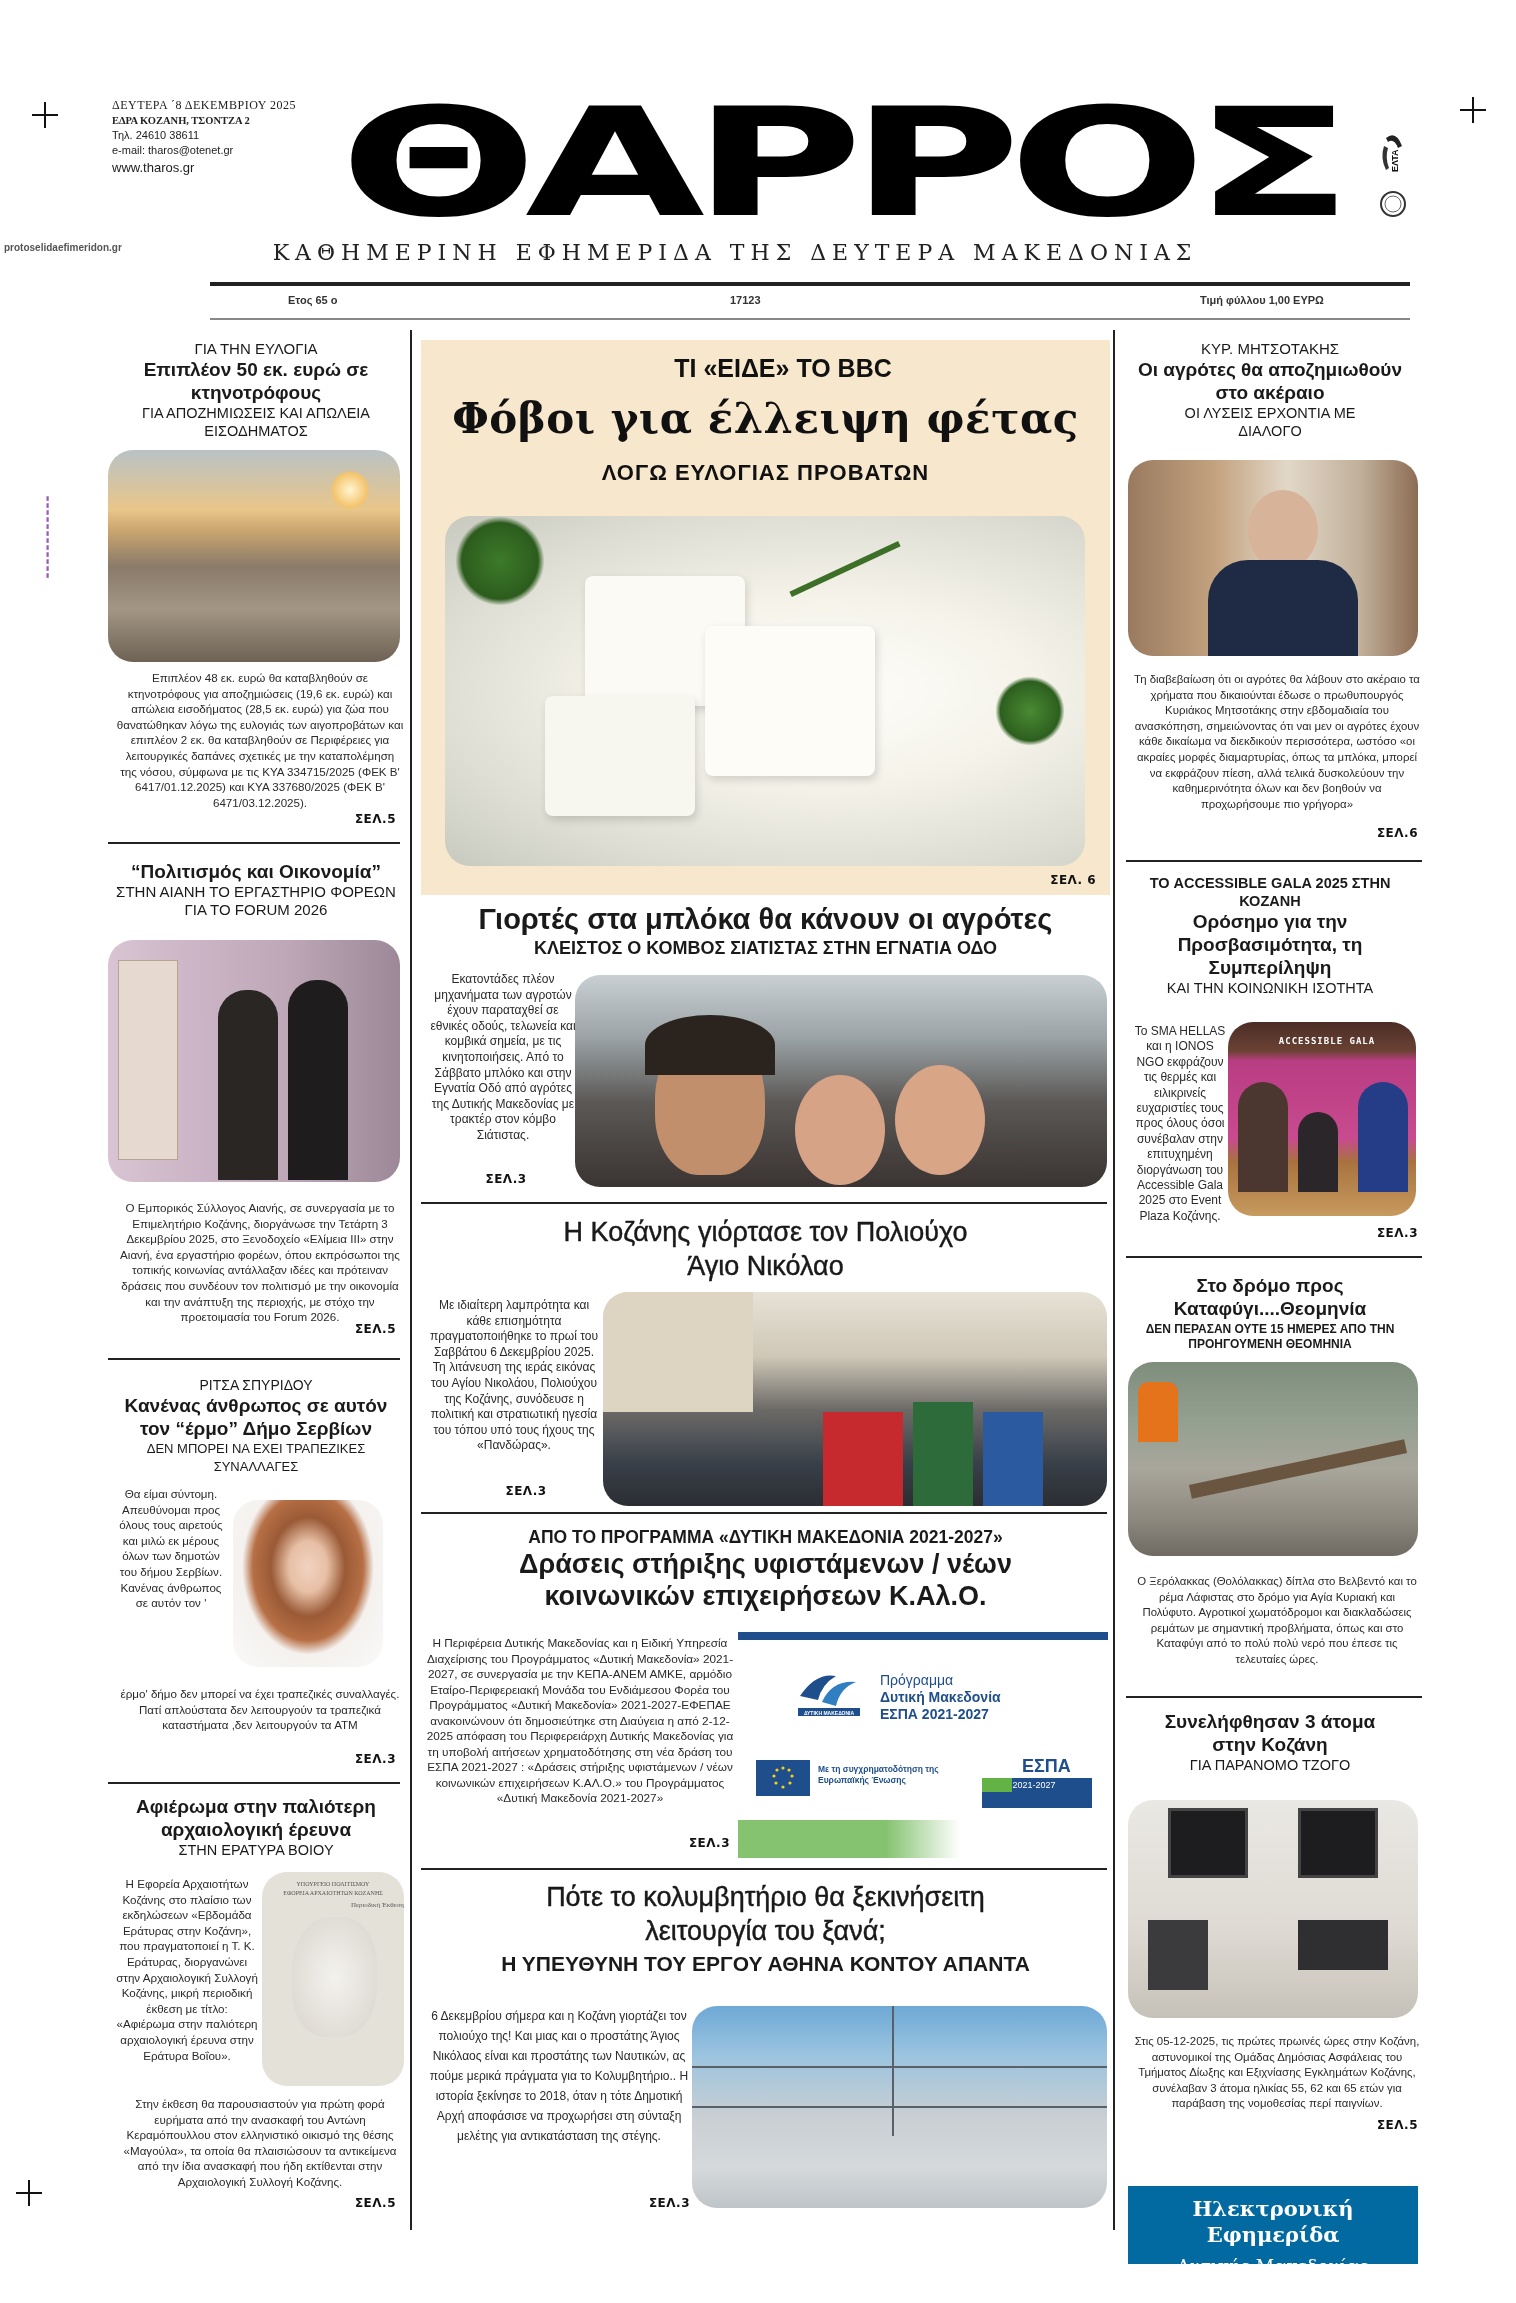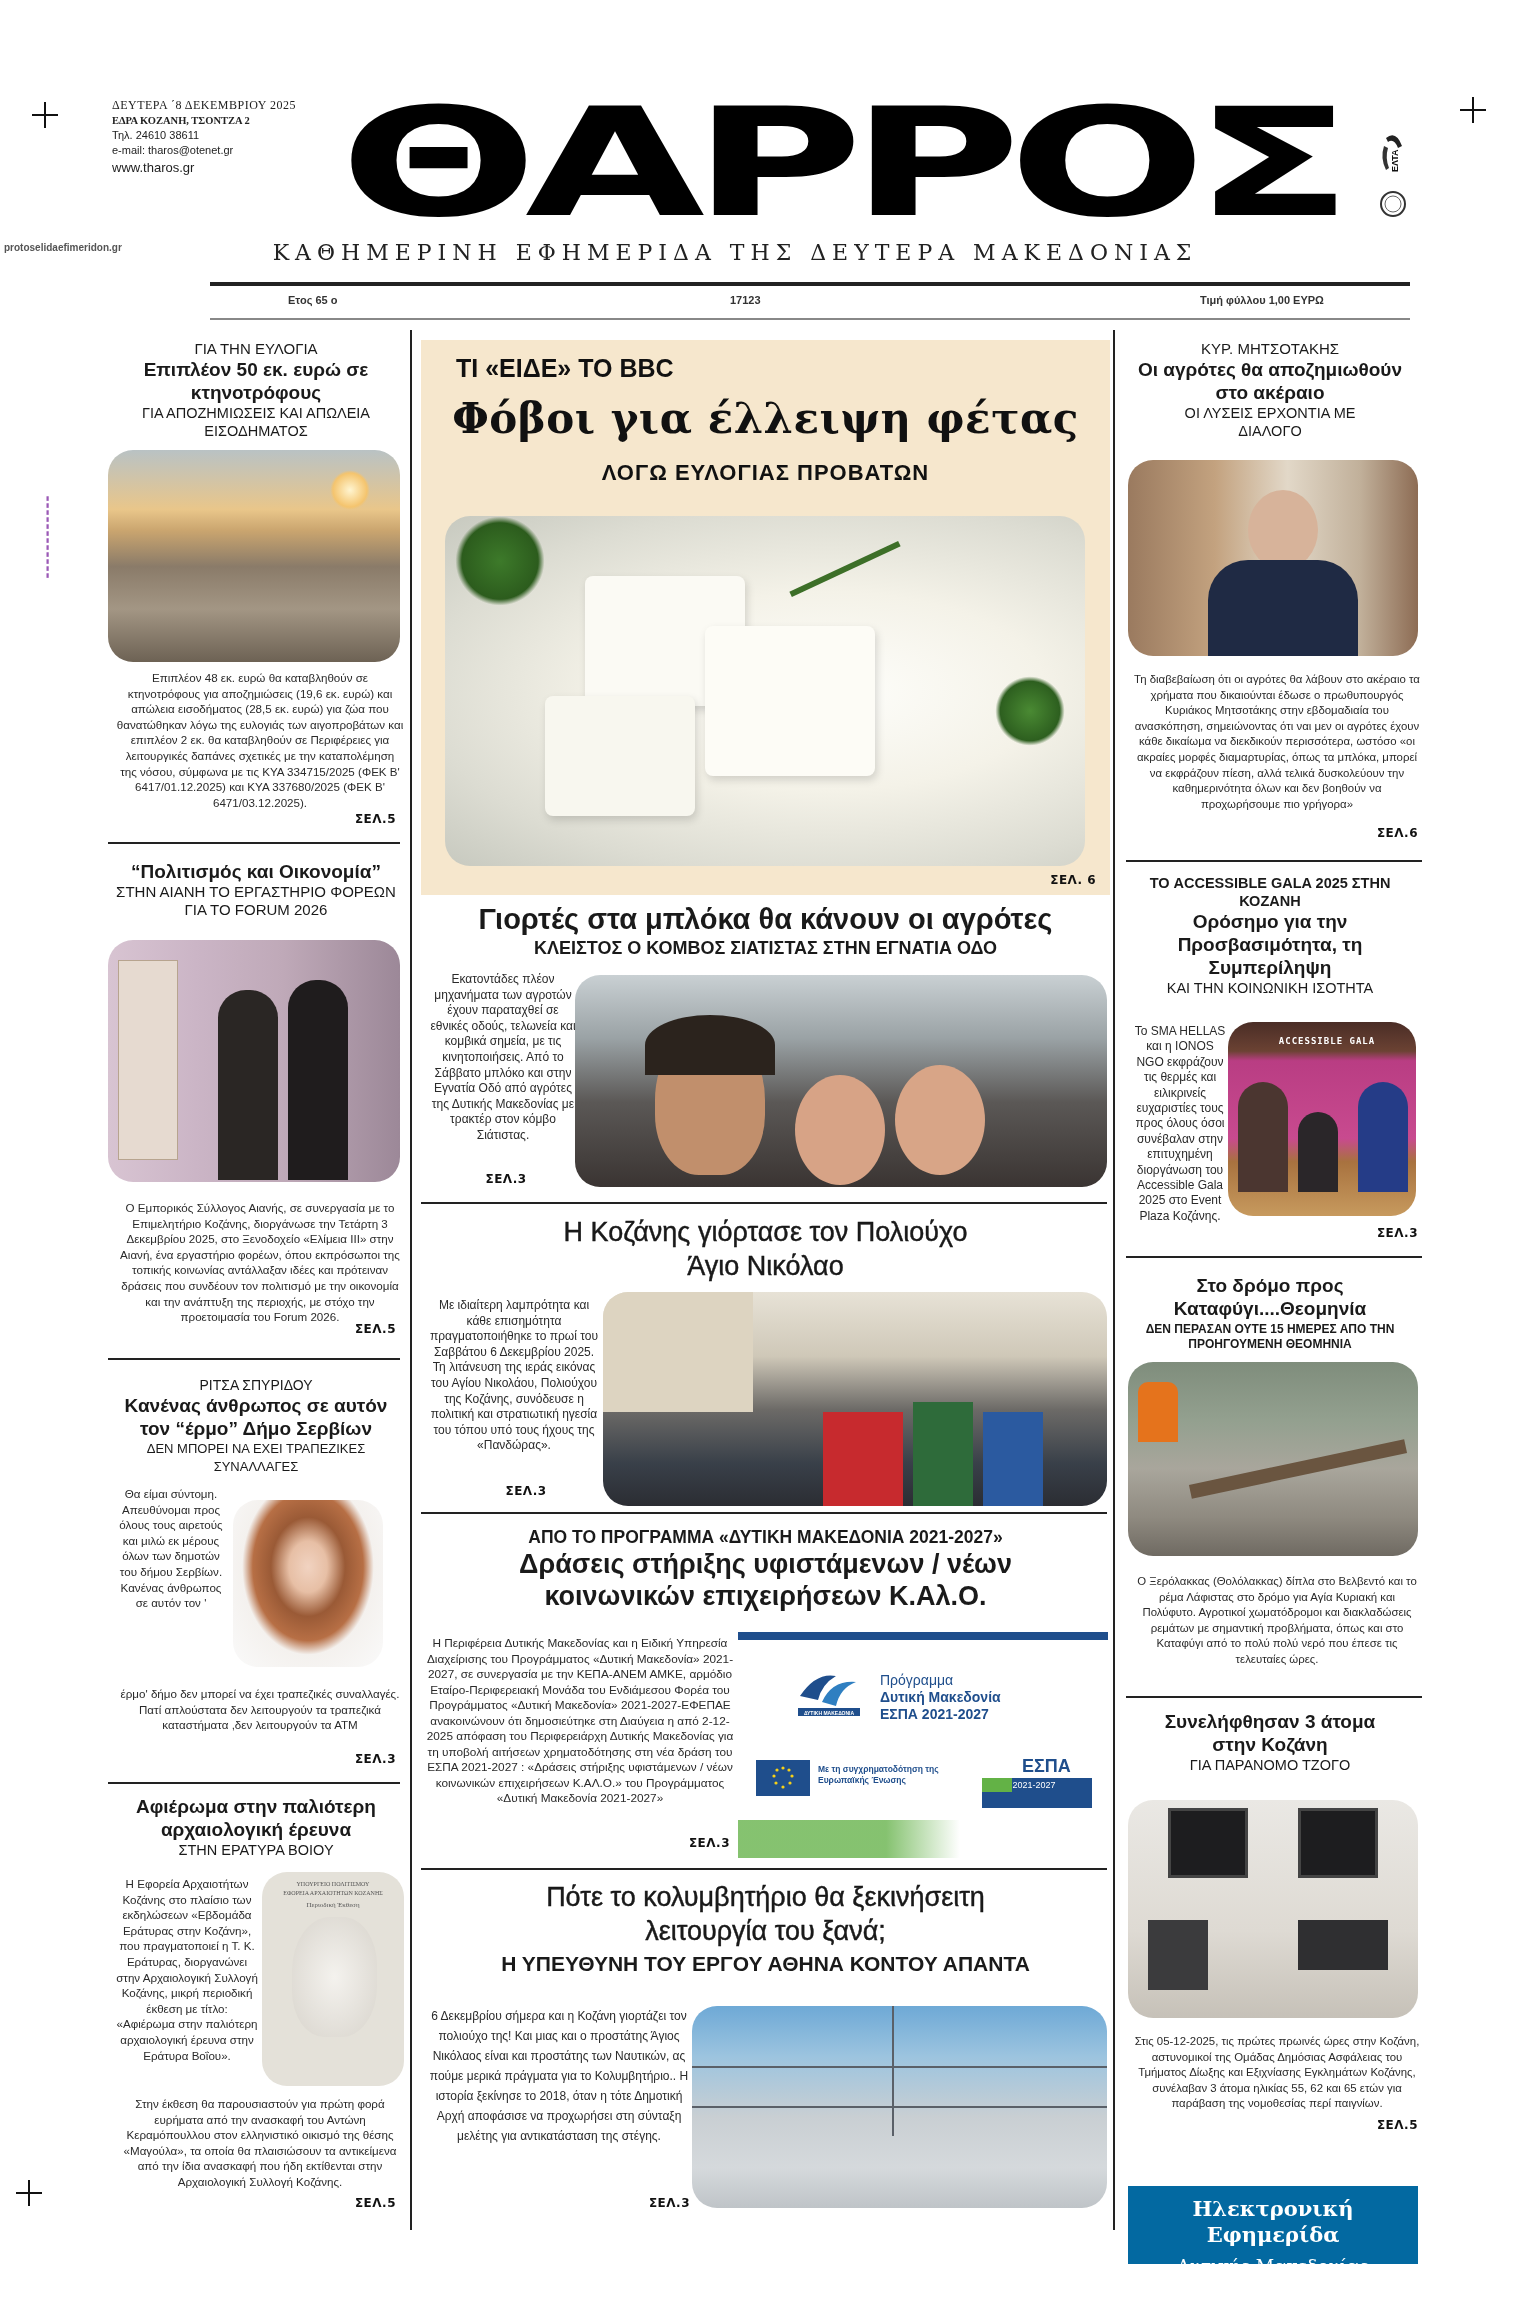--- a/index.html
+++ b/index.html
@@ -33,21 +33,21 @@
   .kicker { font-weight: normal; font-size: 15px; line-height: 18px; text-transform: none; }
   .head { font-weight: bold; font-size: 19px; line-height: 23px; }
   .sub { font-size: 14.5px; line-height: 18px; }
   .body { font-size: 11.6px; line-height: 15.6px; color: #2a2a2a; text-align: center; }
   .sel { font-family: "DejaVu Sans", sans-serif; font-weight: bold; font-size: 12px; letter-spacing: 0.5px; text-align: right; color: #111; }
 
   .photo { position: absolute; overflow: hidden; border-radius: 25px; }
 
   
   .feature { left: 421px; top: 340px; width: 689px; height: 555px; background: #f6e7cd; }
-  .feature .kick { position: absolute; left: 0; top: 14px; width: 100%; font-weight: bold; font-size: 25px; color: #111; padding-left: 35px; }
+  .feature .kick { position: absolute; left: 0; top: 14px; width: 100%; text-align: center; font-weight: bold; font-size: 25px; color: #111; padding-left: 35px; }
   .feature .title { position: absolute; left: 0; top: 54px; width: 100%; text-align: center; font-family: "DejaVu Serif", serif; font-weight: bold; font-size: 42px; color: #111; letter-spacing: 0.5px; }
   .feature .subtitle { position: absolute; left: 0; top: 120px; width: 100%; text-align: center; font-weight: bold; font-size: 22px; letter-spacing: 1px; color: #111; }
 
   .eband { position: absolute; background: #0369a1; color: #fff; text-align: center; margin-top: 44px; }
 </style>
 </head>
 <body>
 
 <div class="crop" style="left:32px;top:102px;"></div>
 <div class="crop" style="left:1460px;top:97px;"></div>
@@ -125,21 +125,21 @@
 
 <div class="story" style="left:108px;top:1795px;width:296px;">
   <div class="head">Αφιέρωμα στην παλιότερη αρχαιολογική έρευνα</div>
   <div class="sub">ΣΤΗΝ ΕΡΑΤΥΡΑ ΒΟΙΟΥ</div>
 </div>
 <div class="body abs" style="left:116px;top:1876px;width:142px;">Η Εφορεία Αρχαιοτήτων Κοζάνης στο πλαίσιο των εκδηλώσεων «Εβδομάδα Εράτυρας στην Κοζάνη», που πραγματοποιεί η Τ. Κ. Εράτυρας, διοργανώνει στην Αρχαιολογική Συλλογή Κοζάνης, μικρή περιοδική έκθεση με τίτλο: «Αφιέρωμα στην παλιότερη αρχαιολογική έρευνα στην Εράτυρα Βοΐου».</div>
 <div class="photo" style="left:262px;top:1872px;width:142px;height:214px;background:#e4e1d9;">
   <div style="position:absolute;left:0;top:8px;width:100%;text-align:center;font-family:'Liberation Serif',serif;font-size:6px;line-height:9px;color:#555;">
     <div>ΥΠΟΥΡΓΕΙΟ ΠΟΛΙΤΙΣΜΟΥ</div>
     <div>ΕΦΟΡΕΙΑ ΑΡΧΑΙΟΤΗΤΩΝ ΚΟΖΑΝΗΣ</div>
-    <div style="font-size:7px;margin-top:3px;">Περιοδική Έκθεση</div>
+    <div style="font-size:7px;margin-top:3px;text-align:right;">Περιοδική Έκθεση</div>
   </div>
   <div style="position:absolute;left:30px;top:45px;width:85px;height:120px;border-radius:45% 40% 42% 38%;background:radial-gradient(#f4f2ee,#d8d4cc);"></div>
 </div>
 <div class="body abs" style="left:116px;top:2096px;width:288px;">Στην έκθεση θα παρουσιαστούν για πρώτη φορά ευρήματα από την ανασκαφή του Αντώνη Κεραμόπουλλου στον ελληνιστικό οικισμό της θέσης «Μαγούλα», τα οποία θα πλαισιώσουν τα αντικείμενα από την ίδια ανασκαφή που ήδη εκτίθενται στην Αρχαιολογική Συλλογή Κοζάνης.</div>
 <div class="sel abs" style="left:300px;top:2196px;width:96px;">ΣΕΛ.5</div>
 
 <div class="abs feature">
   <div class="kick">ΤΙ «ΕΙΔΕ» ΤΟ BBC</div>
   <div class="title">Φόβοι για έλλειψη φέτας</div>
   <div class="subtitle">ΛΟΓΩ ΕΥΛΟΓΙΑΣ ΠΡΟΒΑΤΩΝ</div>

